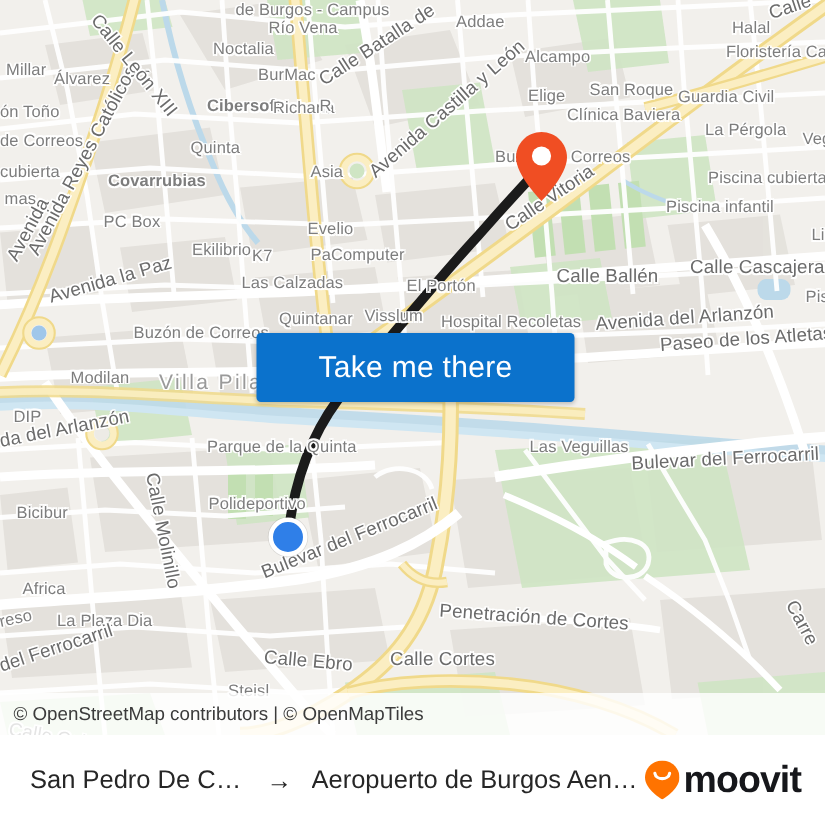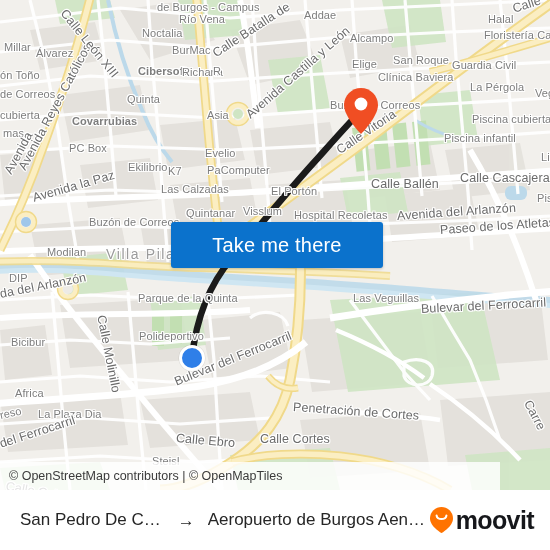--- a/index.html
+++ b/index.html
@@ -88,21 +88,21 @@
     cursor: pointer;
     box-shadow: 0 1px 3px rgba(0,0,0,.22);
     padding: 0;
   }
 
   
   #attribution {
     position: absolute;
     left: 0;
     top: 462px;
-    width: 500px;
+    width: 550px;
     height: 28px;
     background: rgba(255,255,255,.82);
     display: flex;
     align-items: center;
     box-sizing: border-box;
     padding-left: 9px;
   }
   #attribution .attr-text {
     font-size: 12.5px;
     color: #3b3b3b;

